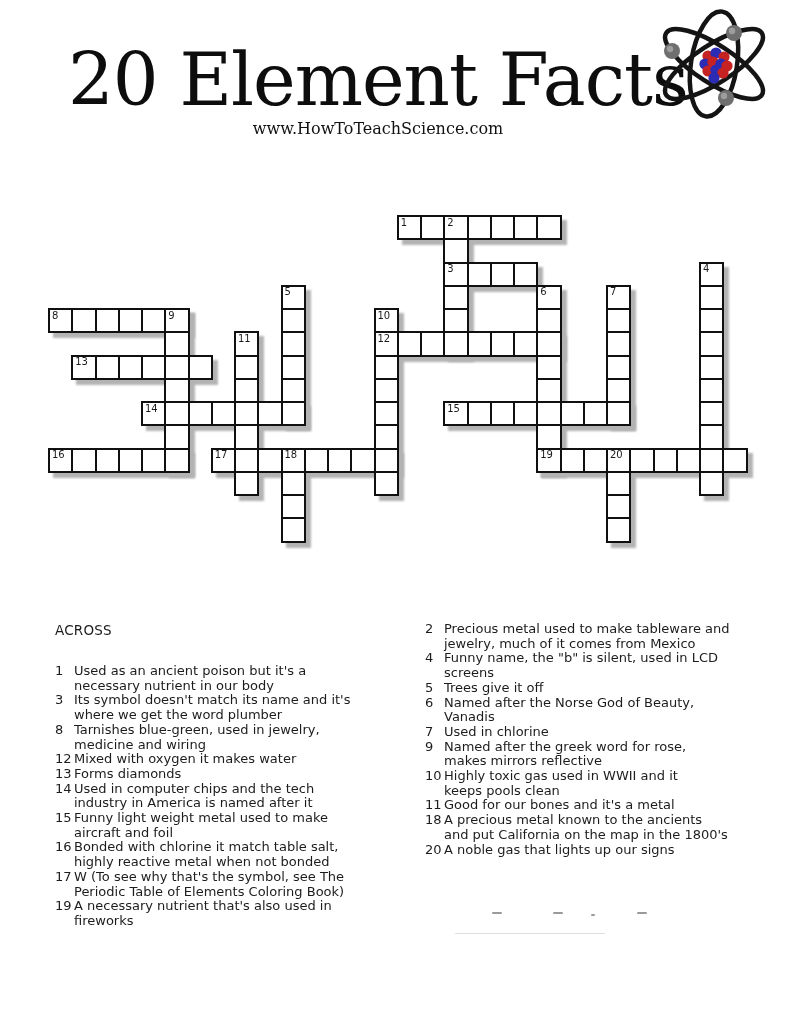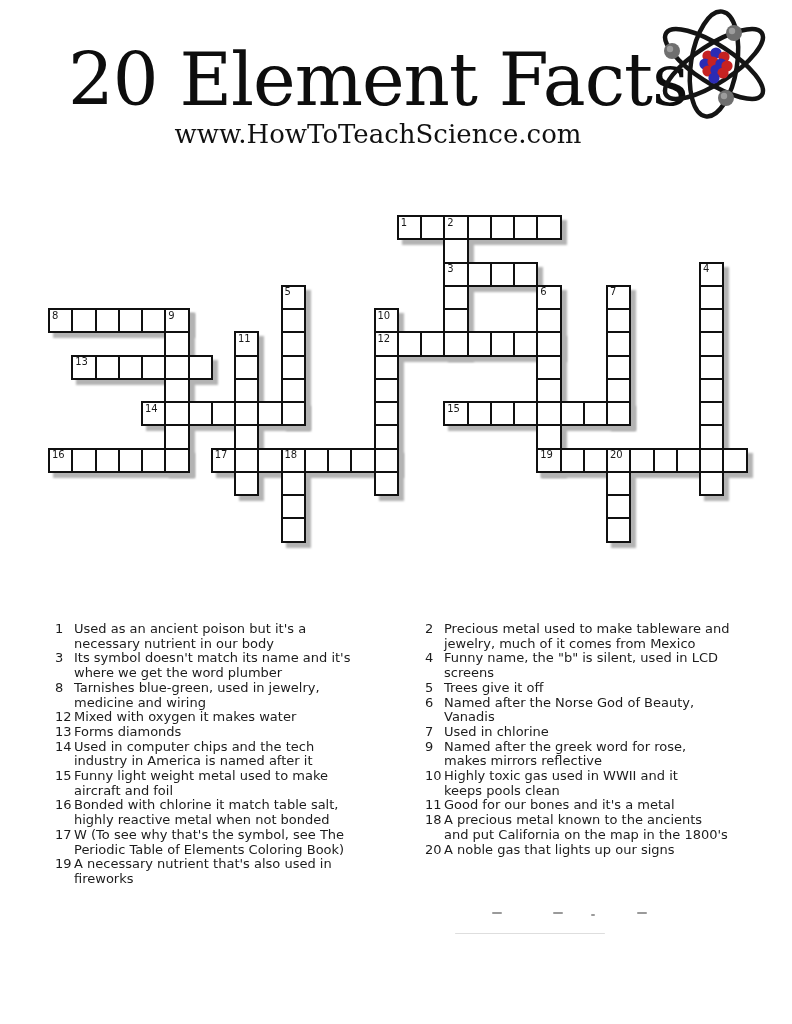--- a/index.html
+++ b/index.html
@@ -6,21 +6,21 @@
   body{
     width:792px;height:1024px;position:relative;background:#ffffff;overflow:hidden;
     font-family:"DejaVu Sans",sans-serif;
   }
   .page-title{
     position:absolute;left:0;top:38px;width:756px;text-align:center;
     font-family:"DejaVu Serif",serif;font-size:72px;color:#0d0d0d;letter-spacing:-1px;
   }
   .site-url{
     position:absolute;left:0;top:119px;width:756px;text-align:center;
-    font-family:"DejaVu Serif",serif;font-size:26px;color:#111;
+    font-family:"DejaVu Serif",serif;font-size:16px;color:#111;
   }
   .atom{position:absolute;left:648px;top:4px;width:140px;height:135px;}
   
   .board{position:absolute;left:0;top:0;width:792px;height:560px;}
   .word-shadow{position:absolute;background:#b3b3b3;filter:blur(1px);z-index:0;}
   .grid-cell{
     position:absolute;width:25.25px;height:25.25px;box-sizing:border-box;
     border:2px solid #101010;background:#ffffff;z-index:1;
   }
   .cell-num{
@@ -227,20 +227,21 @@
     <span class="cell-num" style="left: 145px; top: 403.5px;">14</span>
     <span class="cell-num" style="left: 447.25px; top: 403.5px;">15</span>
     <span class="cell-num" style="left: 52px; top: 450px;">16</span>
     <span class="cell-num" style="left: 214.75px; top: 450px;">17</span>
     <span class="cell-num" style="left: 284.5px; top: 450px;">18</span>
     <span class="cell-num" style="left: 540.25px; top: 450px;">19</span>
     <span class="cell-num" style="left: 610px; top: 450px;">20</span>
   </div>
 
 <div class="clue-col across">
+  <div class="clue-heading">ACROSS</div>
   <div id="across-list">
       <div class="clue">
         <span class="clue-num">1</span>
         <span class="clue-text">Used as an ancient poison but it's a
 necessary nutrient in our body</span>
       </div>
       <div class="clue">
         <span class="clue-num">3</span>
         <span class="clue-text">Its symbol doesn't match its name and it's
 where we get the word plumber</span>

